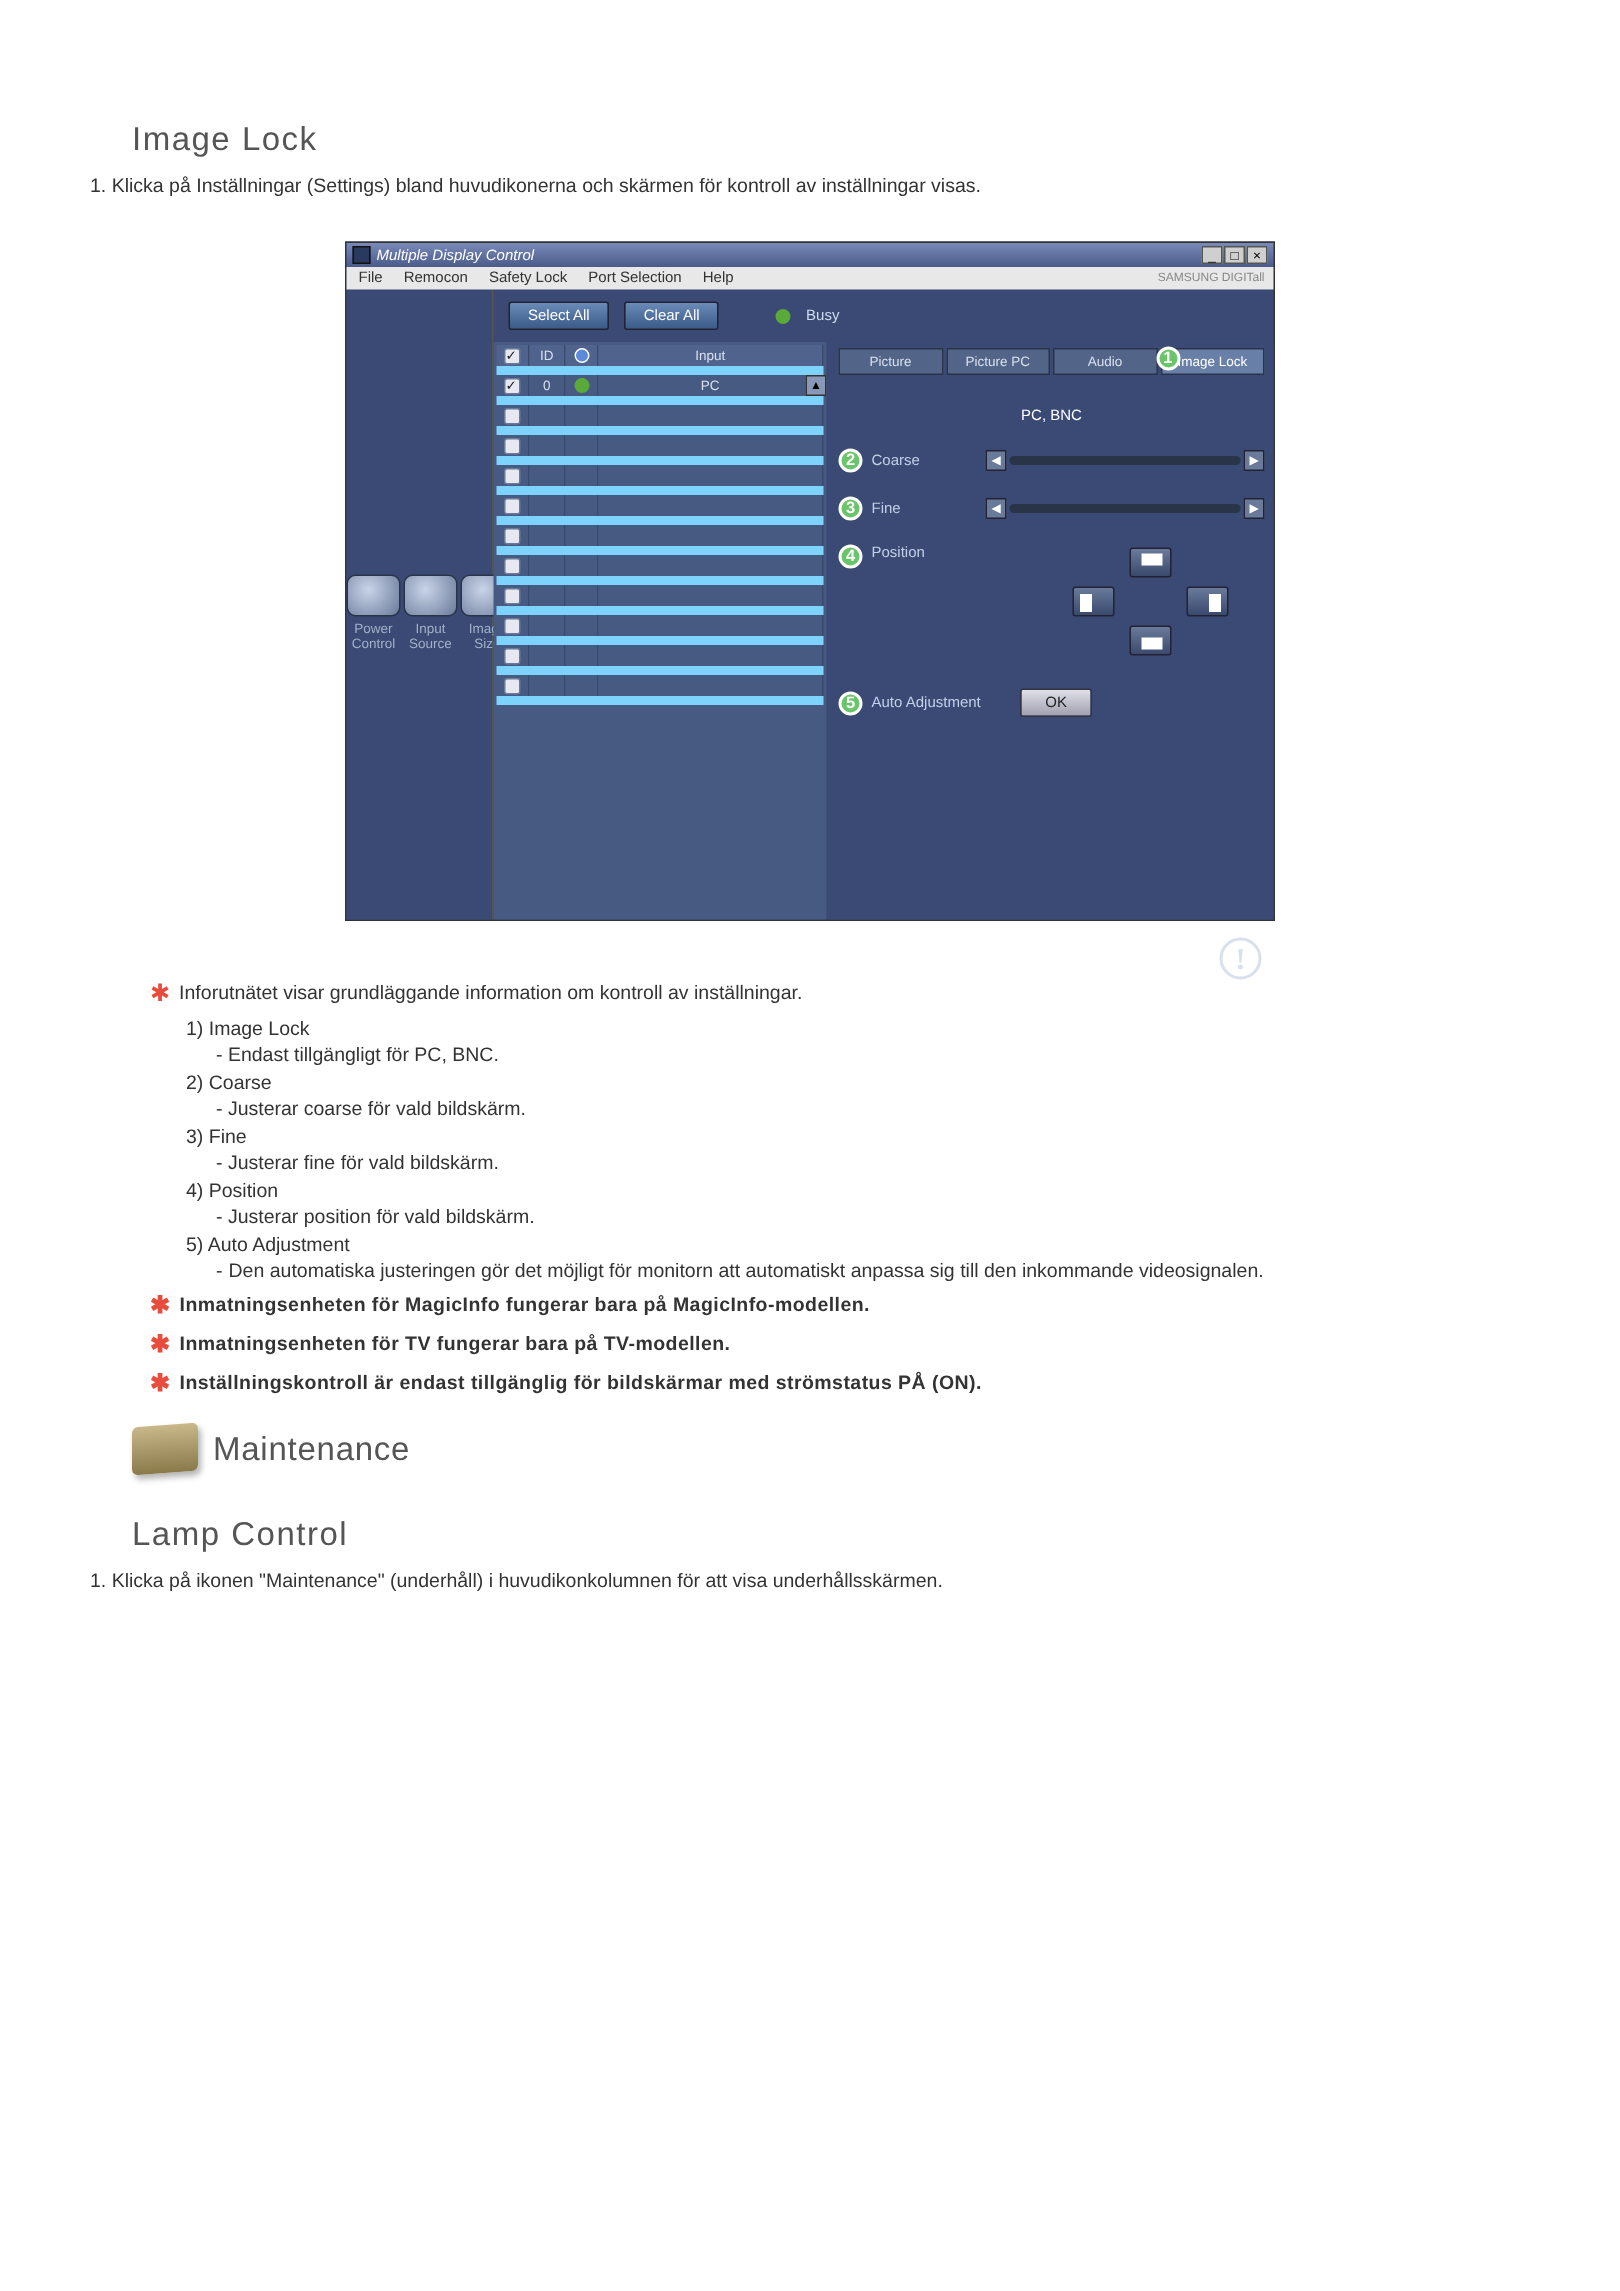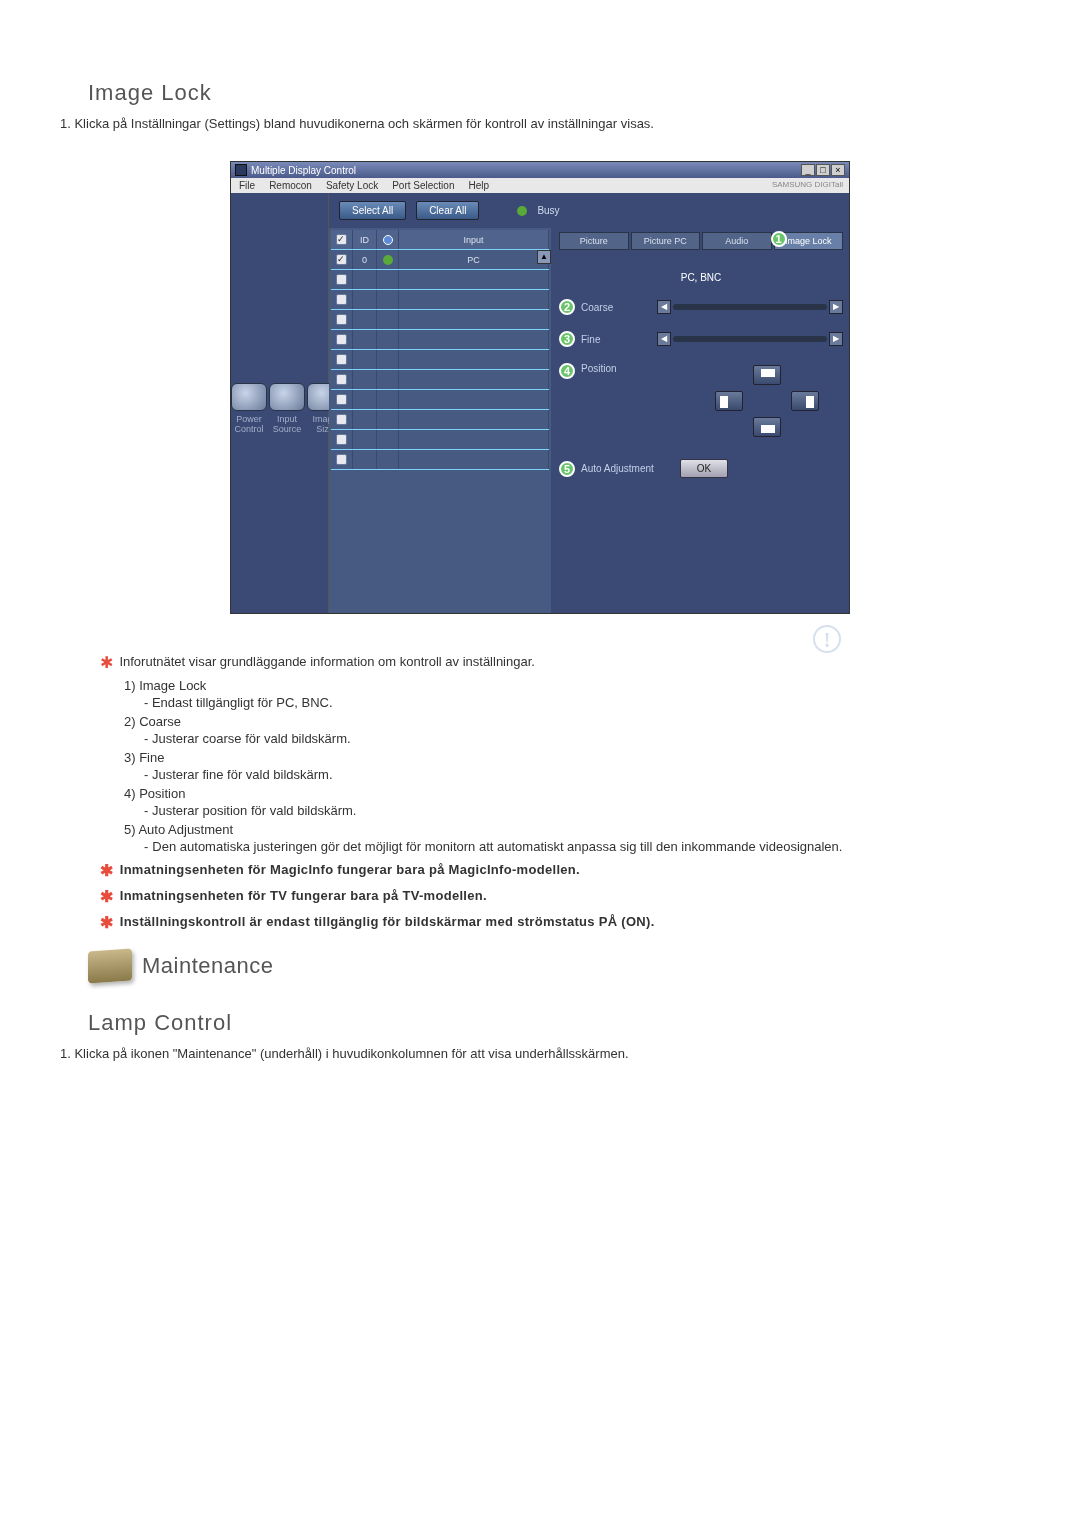--- a/index.html
+++ b/index.html
@@ -32,21 +32,21 @@
     font-size: 10px;
   }
   .title-bar {
     background: linear-gradient(#7a8ab8, #4a5a8a);
     display: flex;
     align-items: center;
     justify-content: space-between;
     padding: 2px 4px;
     color: #fff;
   }
-  .title-bar .title-left { display: flex; align-items: center; gap: 4px; }
+  .title-bar .title-left { display: flex; align-items: center; gap: 4px; font-style: italic; }
   .title-bar .tb-icon { width: 12px; height: 12px; background: #2a3a5e; border: 1px solid #111; }
   .win-btns { display: flex; gap: 1px; }
   .win-btns div { width: 14px; height: 12px; background: #cfcfcf; border: 1px solid #555; font-size: 9px; line-height: 10px; text-align: center; color: #000; }
   .menu-bar {
     background: #e8e8e8;
     display: flex;
     gap: 14px;
     padding: 2px 8px;
     color: #333;
     font-size: 10px;
@@ -115,21 +115,21 @@
   }
   .grid-zone {
     width: 222px;
     background: #475a82;
     padding: 2px;
     position: relative;
   }
   .grid-head, .grid-row {
     display: flex;
     height: 20px;
-    border-bottom: 1px solid #7dd3fc;
+    border-bottom: 6px solid #7dd3fc;
   }
   .gh-cell { display: flex; align-items: center; justify-content: center; border-right: 1px solid #3a4a6e; font-size: 9px; color: #d8e0ee; background: #50638c; }
   .grid-row .gh-cell { background: #475a82; }
   .gw-a { width: 22px; } .gw-b { width: 24px; } .gw-c { width: 22px; } .gw-d { flex: 1; }
   .chk { width: 11px; height: 11px; background: #e8e8f0; border: 1px solid #6a7a9a; border-radius: 2px; display:inline-block; }
   .chk.checked::after { content: "✓"; font-size: 9px; color: #222; display:block; line-height:9px; }
   .green-dot { width: 10px; height: 10px; border-radius: 50%; background: #5aaa3a; display:inline-block; }
   .scroll-up { position: absolute; right: 0; top: 22px; width: 14px; height: 14px; background: #8a98b8; border: 1px solid #333; font-size:8px; text-align:center; line-height:12px; color:#000;}
   .panel-right {
     flex: 1;

